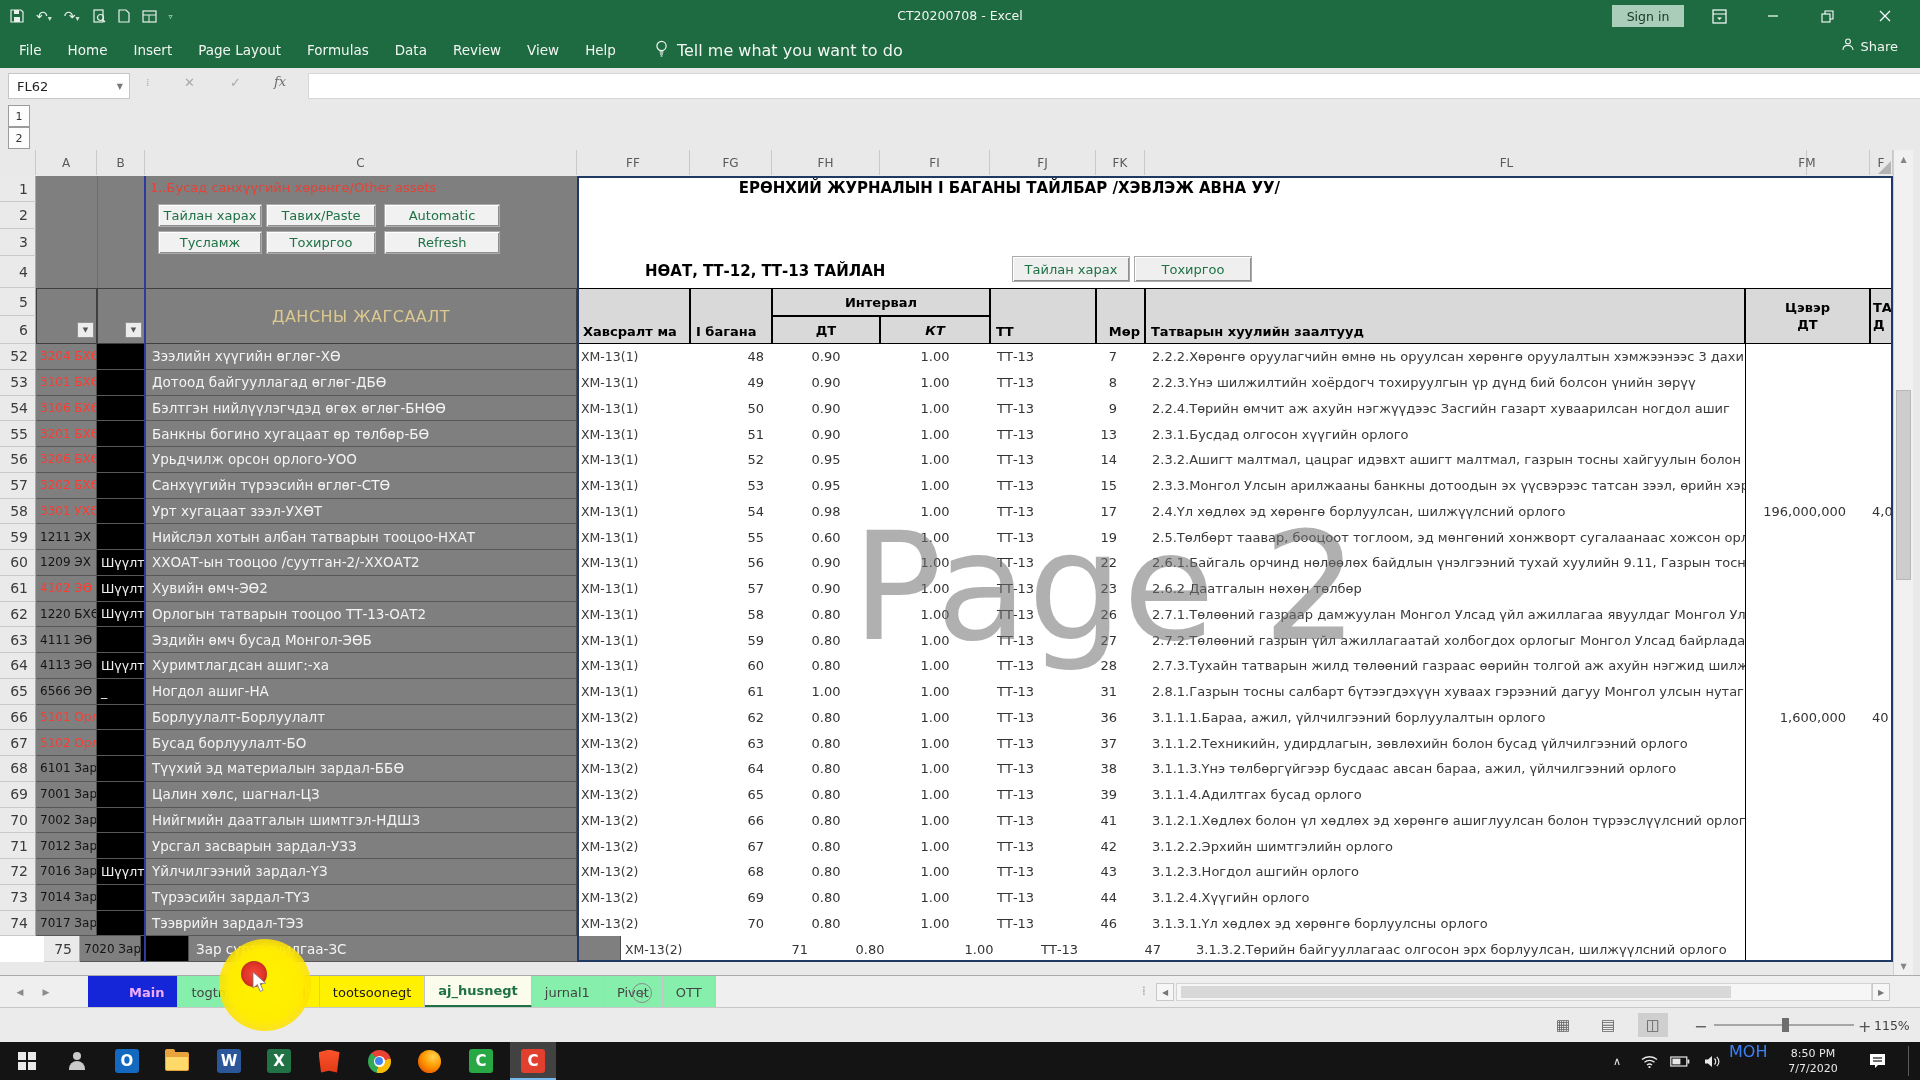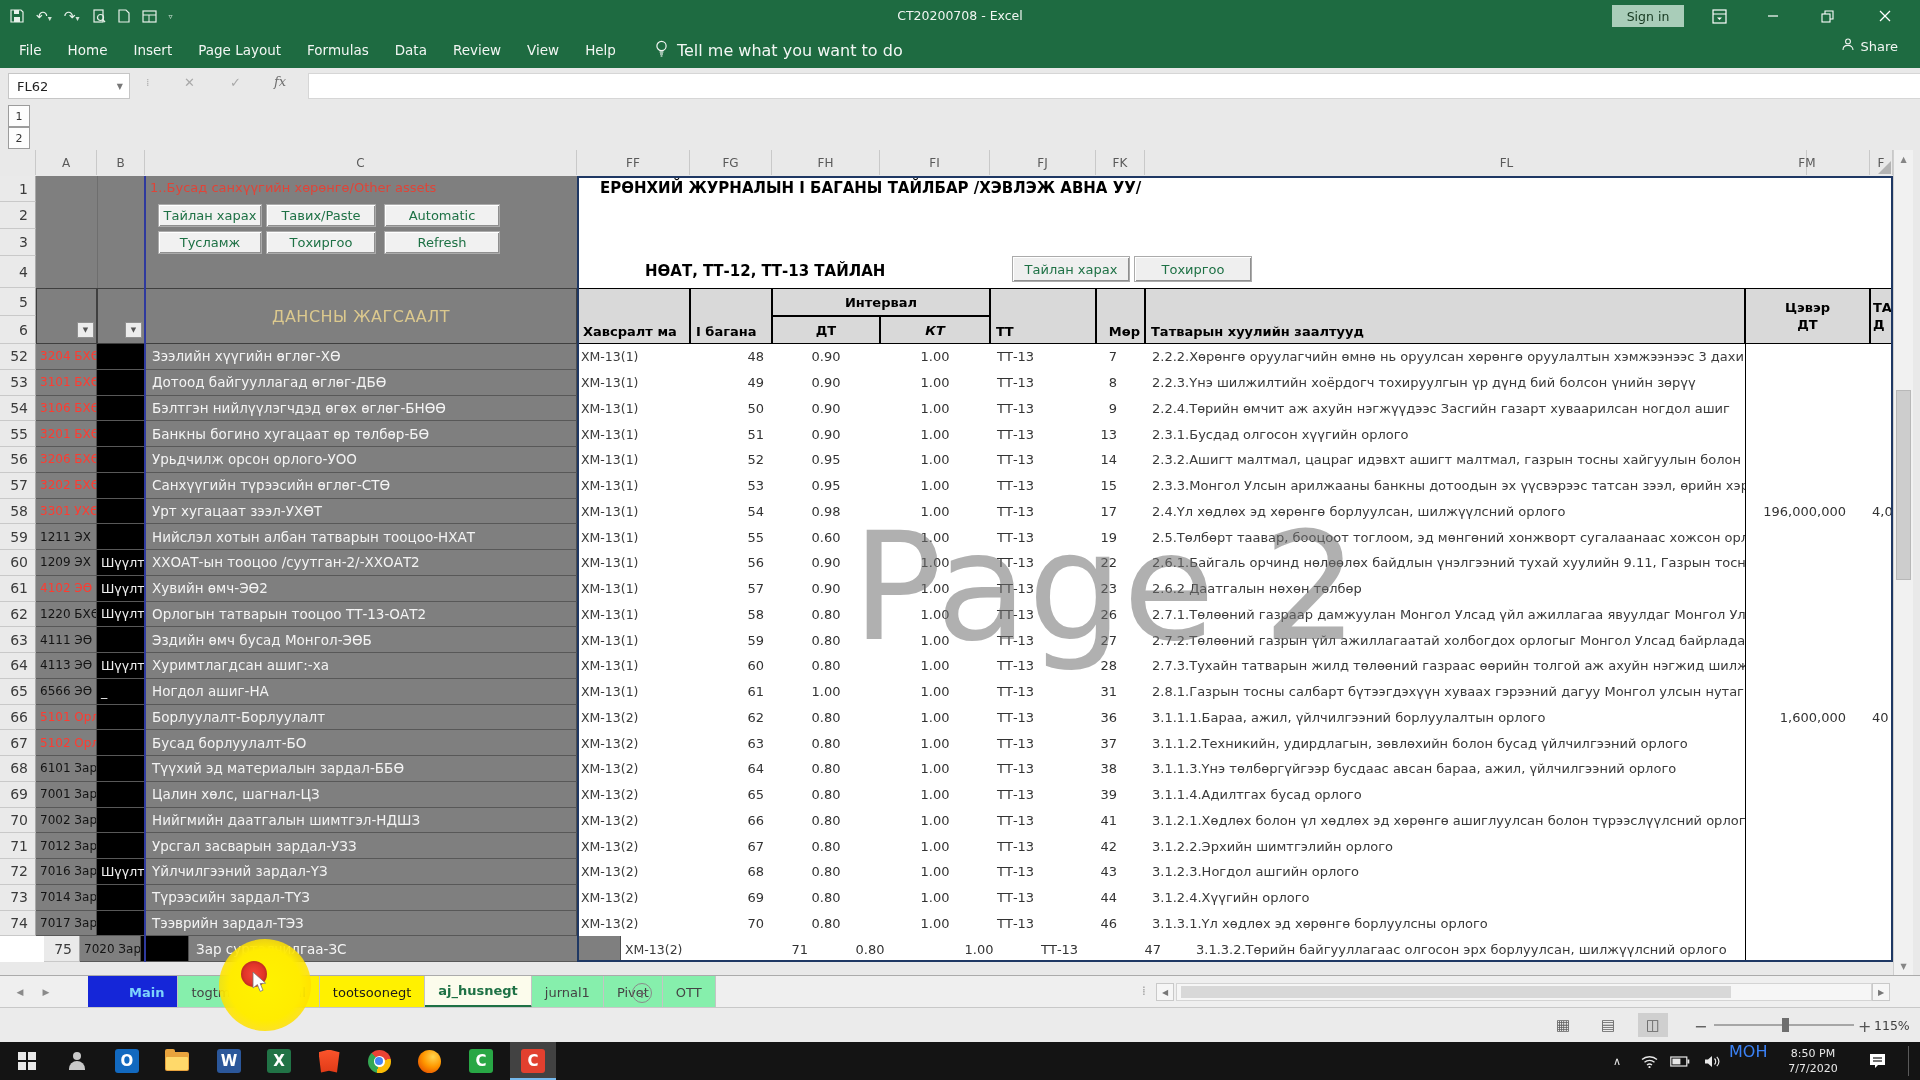--- a/index.html
+++ b/index.html
@@ -48,21 +48,21 @@
     pointer-events:none;z-index:5;}
   .rednote{color:#E04438;font-size:13px;white-space:nowrap;}
   .rednote2{color:#C75454;font-size:13px;white-space:nowrap;}
   .xlbtn{position:absolute;background:#F1F1F1;border:1px solid #ABABAB;box-shadow:inset 1px 1px 0 #FFFFFF,inset -1px -1px 0 #8F8F8F;
     color:#1E7145;font-size:13px;display:flex;align-items:center;justify-content:center;box-sizing:border-box;}
   .accounts-title{position:absolute;left:145px;top:112px;width:432px;height:56px;display:flex;align-items:center;justify-content:center;
     color:#DCC98E;font-size:16px;letter-spacing:0.5px;background:#7F7F7F;border:1px solid #3F3F3F;box-sizing:border-box;}
   .hdrcellL{position:absolute;background:#7F7F7F;border:1px solid #3F3F3F;box-sizing:border-box;}
   .filterbtn{position:absolute;width:17px;height:16px;background:#ECECEC;border:1px solid #8F8F8F;color:#555;
     font-size:7px;display:flex;align-items:center;justify-content:center;box-sizing:border-box;}
-  .report-title{position:absolute;left:600px;top:3px;width:680px;text-align:left;font-weight:bold;font-size:15px;color:#000;white-space:nowrap;}
+  .report-title{position:absolute;left:600px;top:3px;width:680px;text-align:right;font-weight:bold;font-size:15px;color:#000;white-space:nowrap;}
   .report-sub{position:absolute;left:645px;top:86px;font-weight:bold;font-size:15px;color:#000;white-space:nowrap;}
   .thcell{position:absolute;background:#D9D9D9;border:1px solid #000;box-sizing:border-box;font-size:13px;font-weight:bold;color:#000;
     display:flex;align-items:flex-end;padding:0 0 4px 5px;overflow:hidden;white-space:nowrap;}
   .thcell.center{align-items:center;justify-content:center;padding:0;}
   .thcell.col{flex-direction:column;justify-content:center;align-items:center;padding:0;line-height:17px;}
   
   .drow{display:flex;width:1893px;box-sizing:border-box;}
   .cell{box-sizing:border-box;overflow:hidden;white-space:nowrap;display:flex;align-items:center;flex:none;}
   .w0{width:36px;}.w1{width:61px;}.w2{width:48px;}.w3{width:432px;}.w4{width:113px;}.w5{width:82px;}.w6{width:108px;}
   .w7{width:110px;}.w8{width:106px;}.w9{width:49px;}.w10{width:600px;}.w11{width:125px;}.w12{width:23px;}
@@ -92,21 +92,21 @@
     background:radial-gradient(circle,#FFF200 0%,#FFEC00 55%,rgba(255,225,0,0.85) 70%,rgba(255,230,0,0.25) 86%,rgba(255,230,0,0) 95%);}
   .cursor-dot{position:absolute;left:241px;top:961px;width:26px;height:26px;border-radius:50%;z-index:61;pointer-events:none;
     background:radial-gradient(circle,#F5473A 0%,#E03428 55%,#B62A1E 75%,rgba(182,42,30,0) 85%);}
   .cursor-arrow{position:absolute;left:252px;top:972px;z-index:62;pointer-events:none;}
   
   .tabbar{position:absolute;left:0;top:975px;width:1920px;height:32px;background:#EFEFEF;border-top:1px solid #ABABAB;box-sizing:border-box;}
   .tabnav{position:absolute;top:0;height:32px;width:24px;display:flex;align-items:center;justify-content:center;color:#8A8A8A;font-size:9px;}
   .tabs{position:absolute;left:88px;top:0;height:32px;display:flex;}
   .sheettab{height:32px;display:flex;align-items:center;justify-content:center;padding:0 13px;font-size:13px;color:#444;
     background:#86efac;border-right:1px solid #C4C4C4;box-sizing:border-box;}
-  .sheettab.blue{background:#1526D8;color:#7dd3fc;font-weight:bold;padding-left:41px;}
+  .sheettab.blue{background:#1526D8;color:#f0abfc;font-weight:bold;padding-left:41px;}
   .sheettab.yellow{background:#FFF100;color:#1A1A1A;}
   .sheettab.active{background:#FCFCEC;color:#1E7145;font-weight:bold;border-bottom:3px solid #1E7145;}
   .newsheet{position:absolute;left:632px;top:7px;width:18px;height:18px;border:1px solid #8A8A8A;border-radius:50%;
     color:#6A6A6A;font-size:13px;display:flex;align-items:center;justify-content:center;}
   .hsplit{position:absolute;left:1142px;top:8px;color:#9A9A9A;font-size:12px;}
   .harrow{position:absolute;top:7px;width:18px;height:18px;background:#F6F6F6;border:1px solid #C9C9C9;color:#777;
     font-size:8px;display:flex;align-items:center;justify-content:center;box-sizing:border-box;}
   .htrack{position:absolute;left:1176px;top:7px;width:696px;height:18px;background:#F6F6F6;border:1px solid #D4D4D4;box-sizing:border-box;}
   .hthumb{position:absolute;left:4px;top:2px;width:550px;height:12px;background:#D8D8D8;}
   

